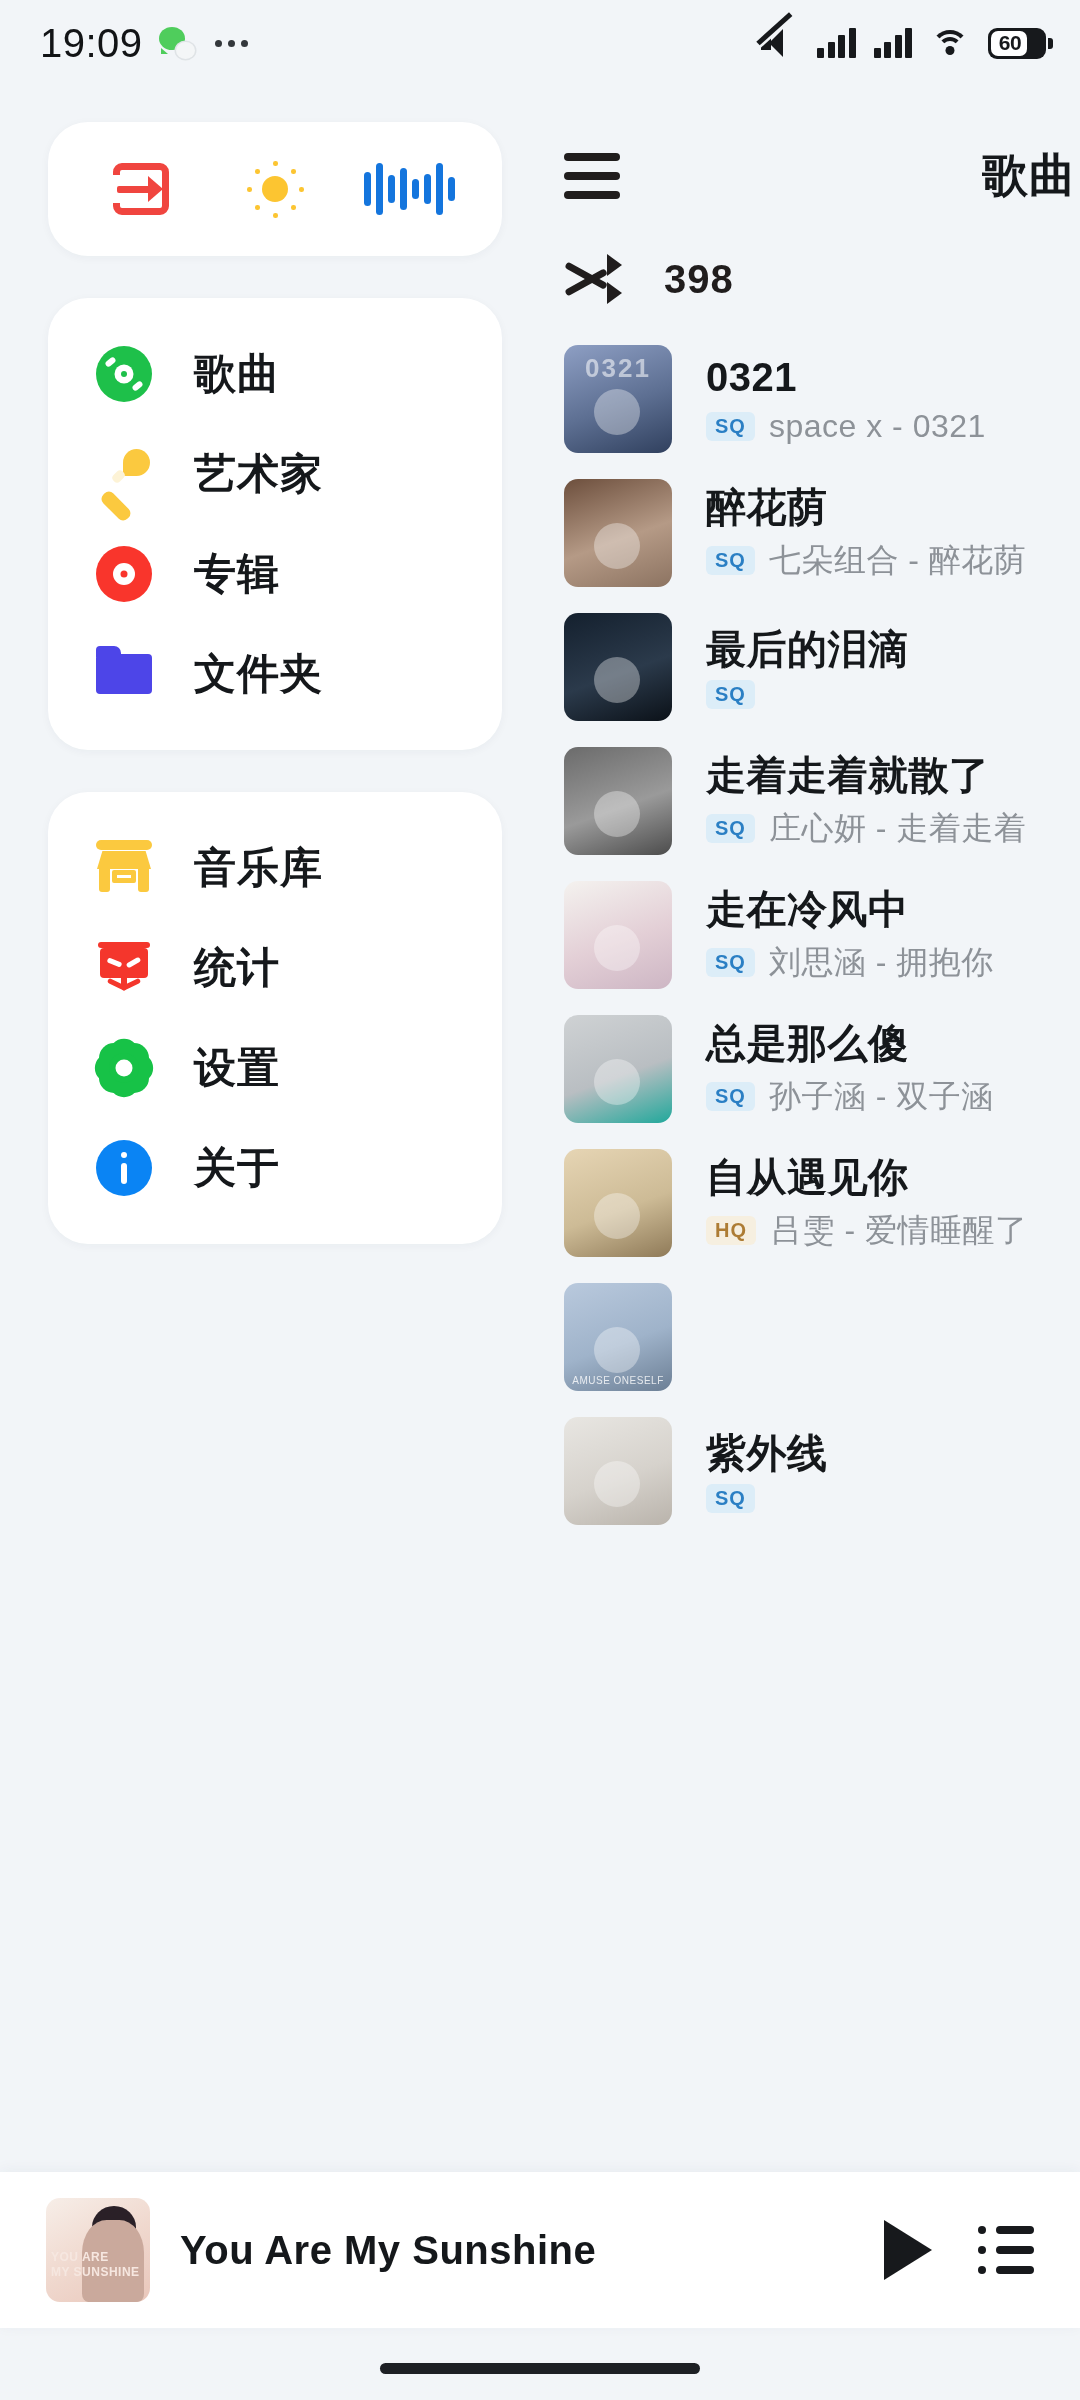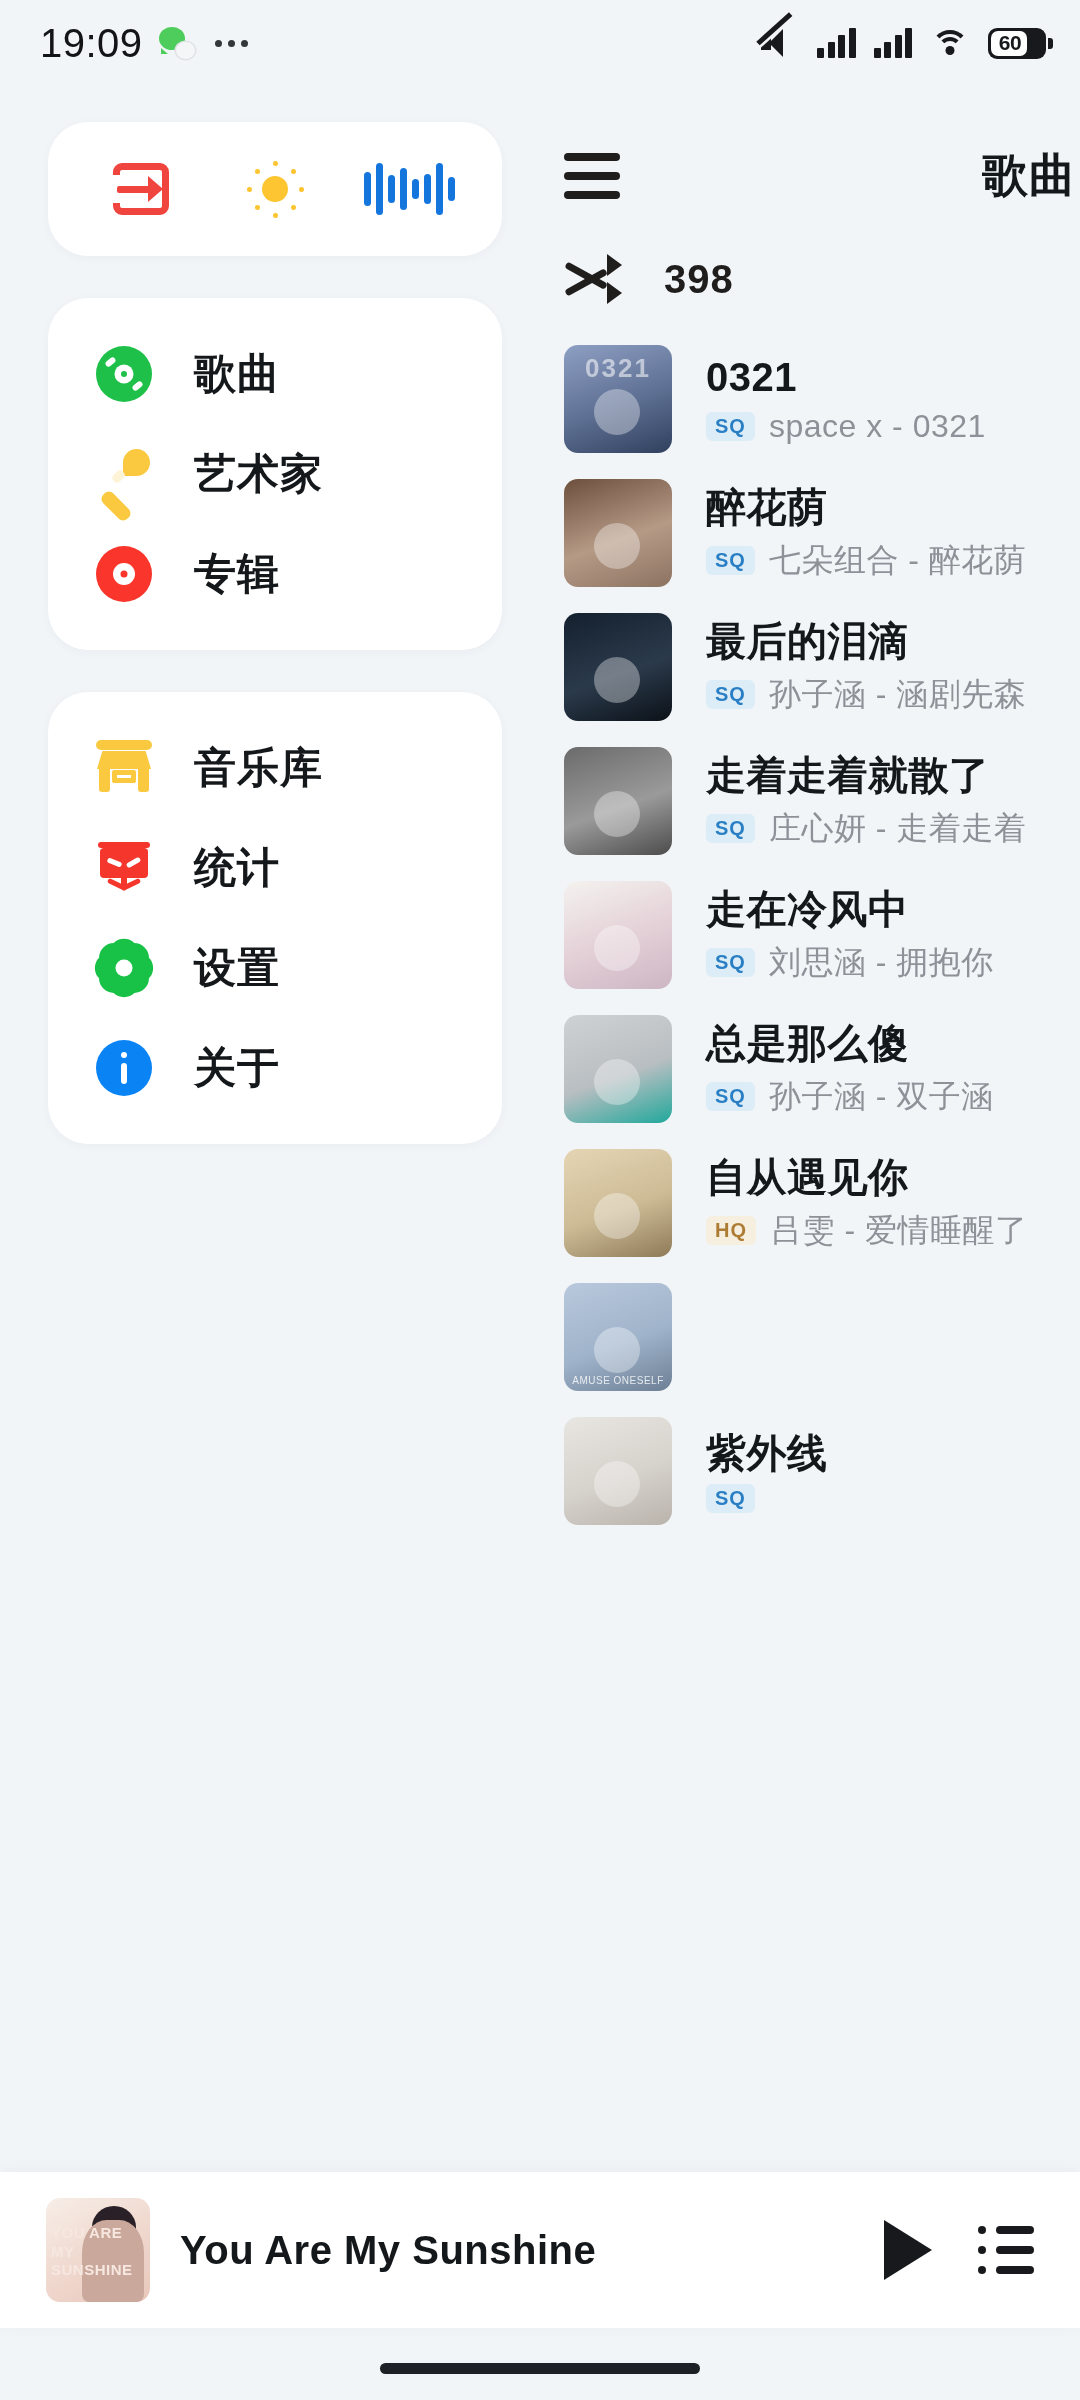--- a/index.html
+++ b/index.html
@@ -397,21 +397,21 @@
   }
   .np-cover .silh{
     position:absolute; right:6px; bottom:0; width:62px; height:82px;
     background:#caa99c; border-radius:40% 40% 10% 10%;
   }
   .np-cover .hair{
     position:absolute; right:14px; top:8px; width:44px; height:42px;
     background:#2a2027; border-radius:50% 50% 40% 40%;
   }
   .np-cover .t1{
-    position:absolute; left:5px; bottom:22px; font-size:15px; font-weight:700;
+    position:absolute; left:5px; bottom:22px; font-size:12px; font-weight:700;
     color:#f6e7e0; letter-spacing:0.5px; line-height:1.25; text-align:left;
   }
   .np-text{ flex:1; min-width:0; }
   .np-title{
     font-size:40px; font-weight:700; color:#15181b; letter-spacing:0.5px;
     white-space:nowrap; overflow:hidden;
   }
   .np-lyric{
     font-size:33px; color:#8d9298; margin-top:6px; letter-spacing:0.3px;
     white-space:nowrap; overflow:hidden;
@@ -542,20 +542,29 @@
         <div class="nav-lbl">艺术家</div>
       </div>
       <div class="navitem">
         <div class="nav-ic">
           <div class="disc red">
               <span class="hole"></span>
               <span class="pin"></span>
             </div>
         </div>
         <div class="nav-lbl">专辑</div>
+      </div>
+      <div class="navitem">
+        <div class="nav-ic">
+          <div class="ic-folder">
+              <span class="tab"></span>
+              <span class="body"></span>
+            </div>
+        </div>
+        <div class="nav-lbl">文件夹</div>
       </div>
     </div>
 
     <div class="card navgroup">
       <div class="navitem">
         <div class="nav-ic">
           <div class="ic-shop">
               <span class="awn"></span>
               <span class="roof"></span>
               <span class="legL"></span>
@@ -653,21 +662,20 @@
           </div>
         </div>
         <div class="song">
           <div class="cover" style="background: linear-gradient(160deg, rgb(20, 32, 46) 0%, rgb(43, 58, 75) 55%, rgb(11, 17, 24) 100%);">
             <span class="fig" style="width: 46px; height: 46px; left: 30px; top: 44px;"></span>
           </div>
           <div class="song-meta">
             <div class="song-title">最后的泪滴</div>
             <div class="song-sub">
               <span class="badge sq">SQ</span>
-              <span class="song-artist">孙子涵 - 涵剧先森</span>
             </div>
           </div>
         </div>
         <div class="song">
           <div class="cover" style="background: linear-gradient(160deg, rgb(107, 107, 107) 0%, rgb(154, 154, 154) 55%, rgb(76, 76, 76) 100%);">
             <span class="fig" style="width: 46px; height: 46px; left: 30px; top: 44px;"></span>
           </div>
           <div class="song-meta">
             <div class="song-title">走着走着就散了</div>
             <div class="song-sub">

